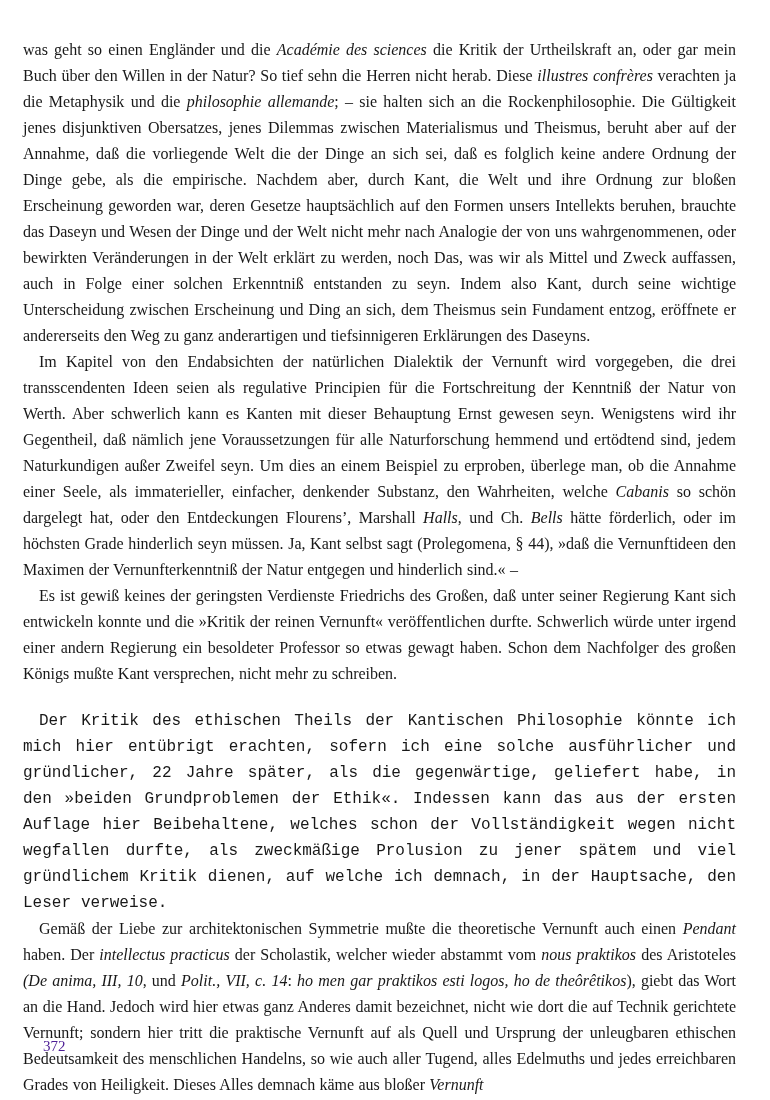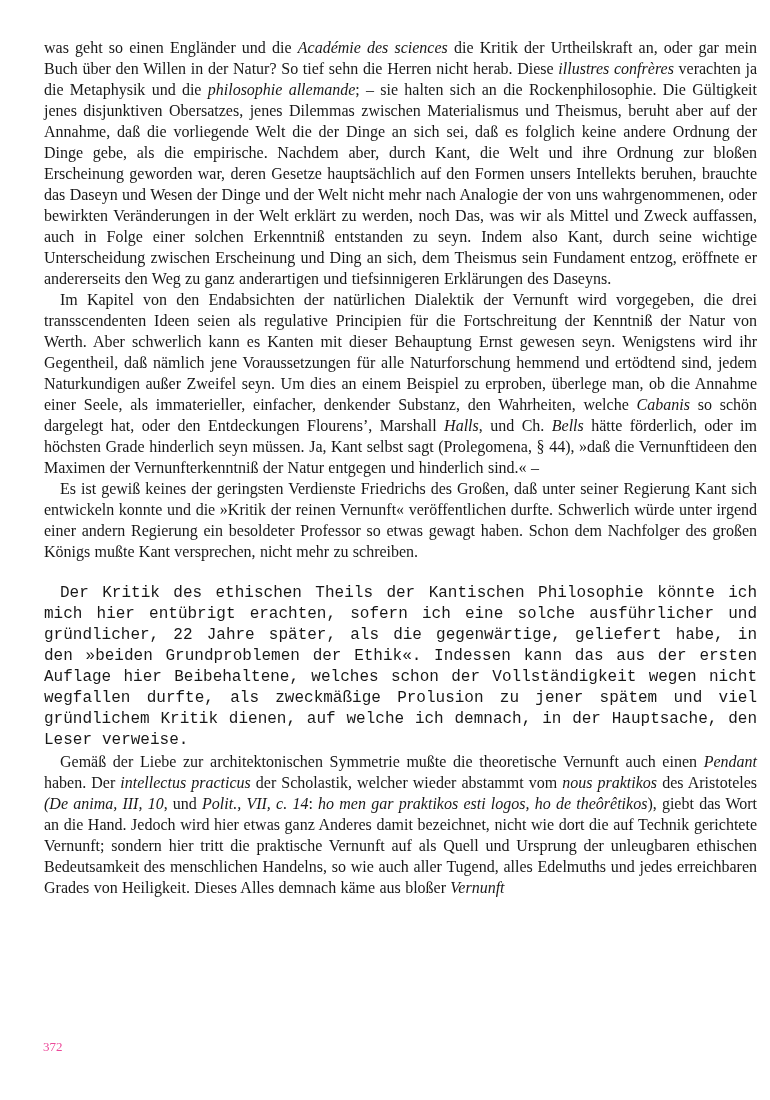--- a/index.html
+++ b/index.html
@@ -14,25 +14,25 @@
     font-family: "Liberation Serif", serif;
     overflow: hidden;
   }
   .page {
     position: absolute;
     inset: 0;
     background: #ffffff;
   }
   .text-block {
     position: absolute;
-    left: 44px;
+    left: 23px;
     top: 37px;
     width: 713px;
     font-size: 16px;
-    line-height: 21px;
+    line-height: 26px;
     color: #181818;
     text-align: justify;
     hyphens: manual;
     -webkit-hyphens: manual;
     word-spacing: 0.02em;
   }
   .text-block p {
     margin: 0;
     padding: 0;
   }
@@ -43,23 +43,23 @@
     margin-top: 21px;
     font-family: Liberation Mono, monospace;
   }
   .text-block i {
     font-style: italic;
   }
   .folio {
     position: absolute;
     left: 43px;
     top: 1039px;
-    font-size: 13px;
+    font-size: 15px;
     line-height: 15px;
-    color: #ec4899;
+    color: #4c1d95;
   }
 </style>
 </head>
 <body>
 
 <div class="page">
   <div class="text-block">
       <p class=""><span>was geht so einen Engländer und die </span><i>Académie des sciences</i><span> die Kritik der Urtheilskraft an, oder gar mein Buch über den Willen in der Natur? So tief sehn die Herren nicht herab. Diese </span><i>illustres confrères</i><span> verachten ja die Metaphysik und die </span><i>philosophie allemande</i><span>; – sie halten sich an die Rockenphilosophie. Die Gültigkeit jenes disjunktiven Obersatzes, jenes Dilemmas zwischen Materialismus und Theismus, beruht aber auf der Annahme, daß die vorliegende Welt die der Dinge an sich sei, daß es folglich keine andere Ordnung der Dinge gebe, als die empirische. Nachdem aber, durch Kant, die Welt und ihre Ordnung zur bloßen Erscheinung geworden war, deren Gesetze hauptsächlich auf den Formen unsers Intellekts beruhen, brauchte das Daseyn und Wesen der Dinge und der Welt nicht mehr nach Analogie der von uns wahrgenommenen, oder bewirkten Veränderungen in der Welt erklärt zu werden, noch Das, was wir als Mittel und Zweck auffassen, auch in Folge einer solchen Erkenntniß entstanden zu seyn. Indem also Kant, durch seine wichtige Unterschei­dung zwischen Erscheinung und Ding an sich, dem Theismus sein Fundament entzog, er­öffnete er andererseits den Weg zu ganz anderartigen und tiefsinnigeren Erklärungen des Daseyns.</span></p>
       <p class="indent"><span>Im Kapitel von den Endabsichten der natürlichen Dialektik der Vernunft wird vorgegeben, die drei transscendenten Ideen seien als regulative Principien für die Fortschreitung der Kenntniß der Natur von Werth. Aber schwerlich kann es Kanten mit dieser Behauptung Ernst gewesen seyn. Wenigstens wird ihr Gegentheil, daß nämlich jene Voraussetzungen für alle Naturforschung hemmend und ertödtend sind, jedem Naturkundigen außer Zweifel seyn. Um dies an einem Beispiel zu erproben, überlege man, ob die Annahme einer Seele, als immaterieller, einfacher, denkender Substanz, den Wahrheiten, welche </span><i>Cabanis</i><span> so schön dargelegt hat, oder den Entdeckungen Flourens’, Marshall </span><i>Halls</i><span>, und Ch. </span><i>Bells</i><span> hätte förder­lich, oder im höchsten Grade hinderlich seyn müssen. Ja, Kant selbst sagt (Prolegomena, § 44), »daß die Vernunftideen den Maximen der Vernunfterkenntniß der Natur entgegen und hinderlich sind.« –</span></p>
       <p class="indent"><span>Es ist gewiß keines der geringsten Verdienste Friedrichs des Großen, daß unter seiner Regierung Kant sich entwickeln konnte und die »Kritik der reinen Vernunft« veröffentlichen durfte. Schwerlich würde unter irgend einer andern Regierung ein besoldeter Professor so etwas gewagt haben. Schon dem Nachfolger des großen Königs mußte Kant versprechen, nicht mehr zu schreiben.</span></p>

